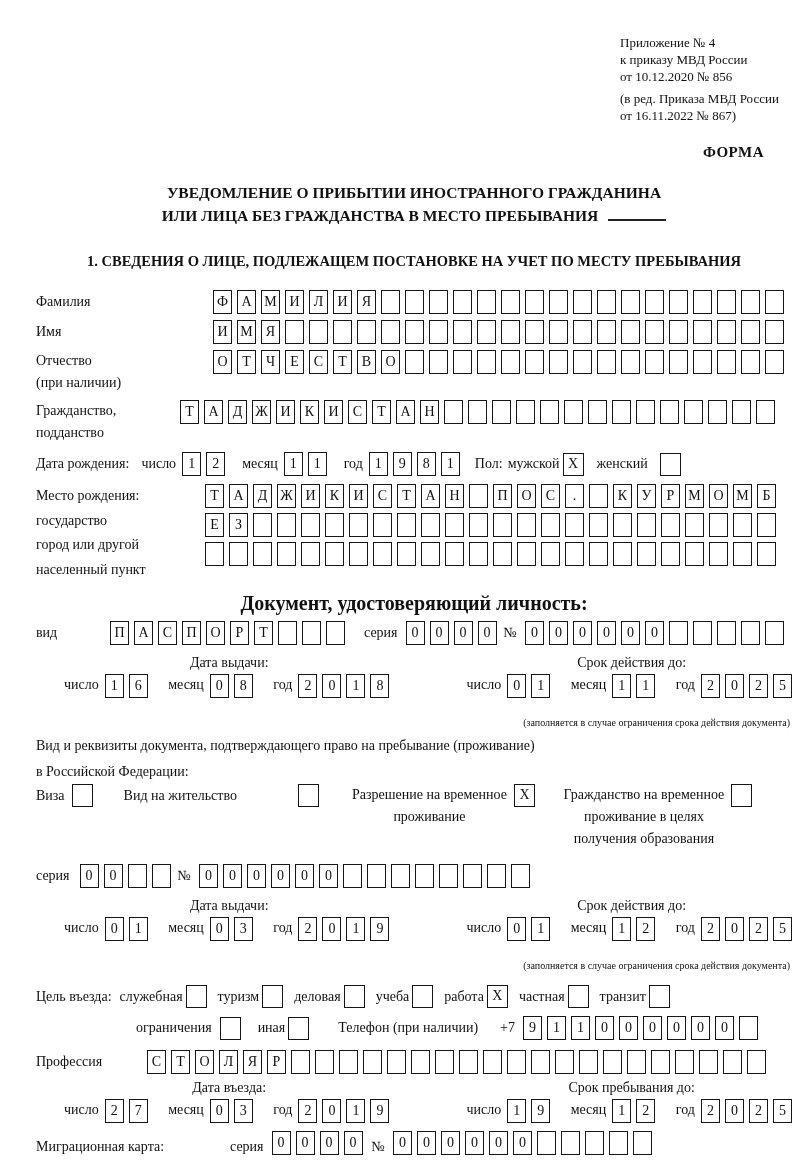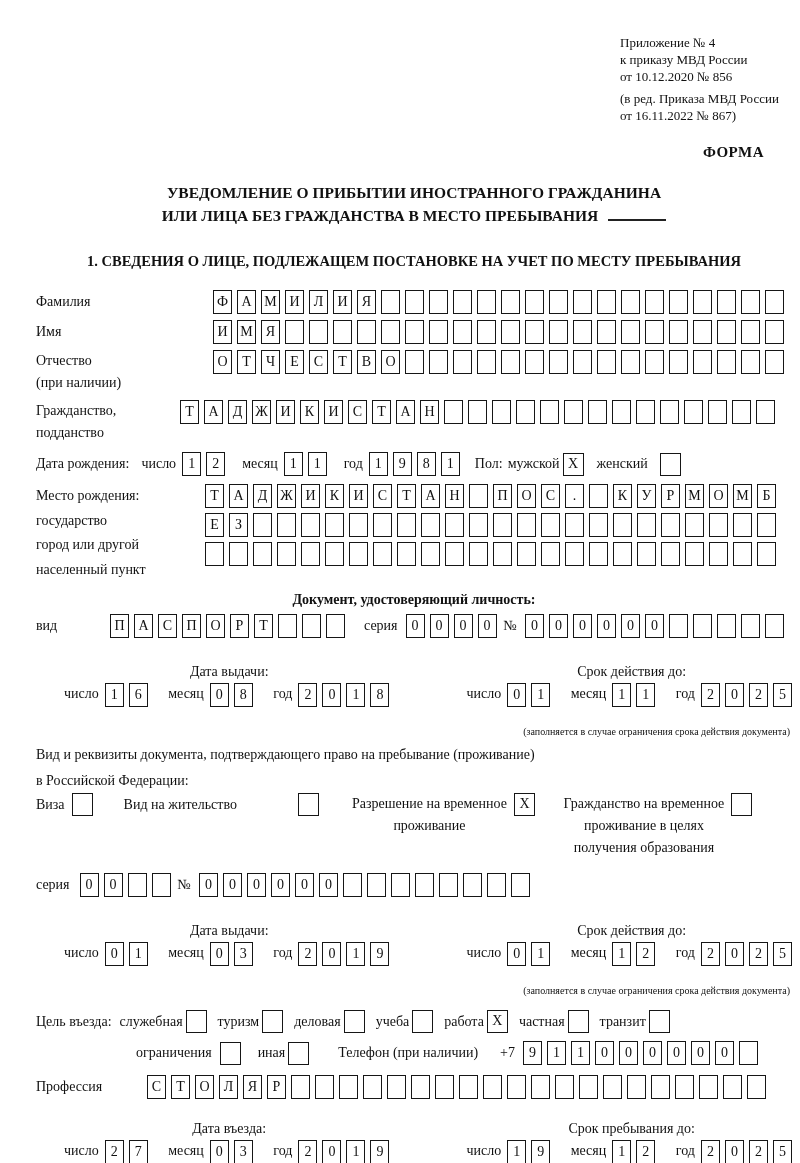--- a/index.html
+++ b/index.html
@@ -46,28 +46,28 @@
     font-size:14px; vertical-align:middle; background:#fff; margin:0 3px;
   }
   .cellrow { margin-bottom:5px; white-space:nowrap; }
   .cellrow:last-child { margin-bottom:0; }
 
   .dlab { margin:0 6px 0 12px; }
   .dlab-first { margin-right:6px; }
 
   
   .dates { display:flex; margin-top:10px; }
-  .dgroup { text-align:center;margin-top:16px; }
+  .dgroup { text-align:center; }
   .dg1 { margin-left:28px; }
   .dg2 { margin-left:72px; }
   .dhead { font-size:14px; margin-bottom:3px; }
   .dline { white-space:nowrap; text-align:left; }
   .note-right { text-align:right; font-size:10px; margin-top:19px; padding-right:2px; white-space:nowrap; }
 
-  .dochead { text-align:center; font-weight:bold; font-size:14px; margin:10px 0 6px 0; }
+  .dochead { text-align:center; font-weight:bold; font-size:20px; margin:10px 0 6px 0; }
 
   .para { margin-top:12px; line-height:26px; }
 
   
   .resopts { display:flex; align-items:flex-start; margin-top:4px; }
   .opt { display:flex; align-items:flex-start; }
   .optlbl { line-height:23px; }
   .optlbl-c { text-align:center; line-height:22px; }
   .wv1 { margin-right:4px; }
   .w150 { width:163px;text-align:center; }

